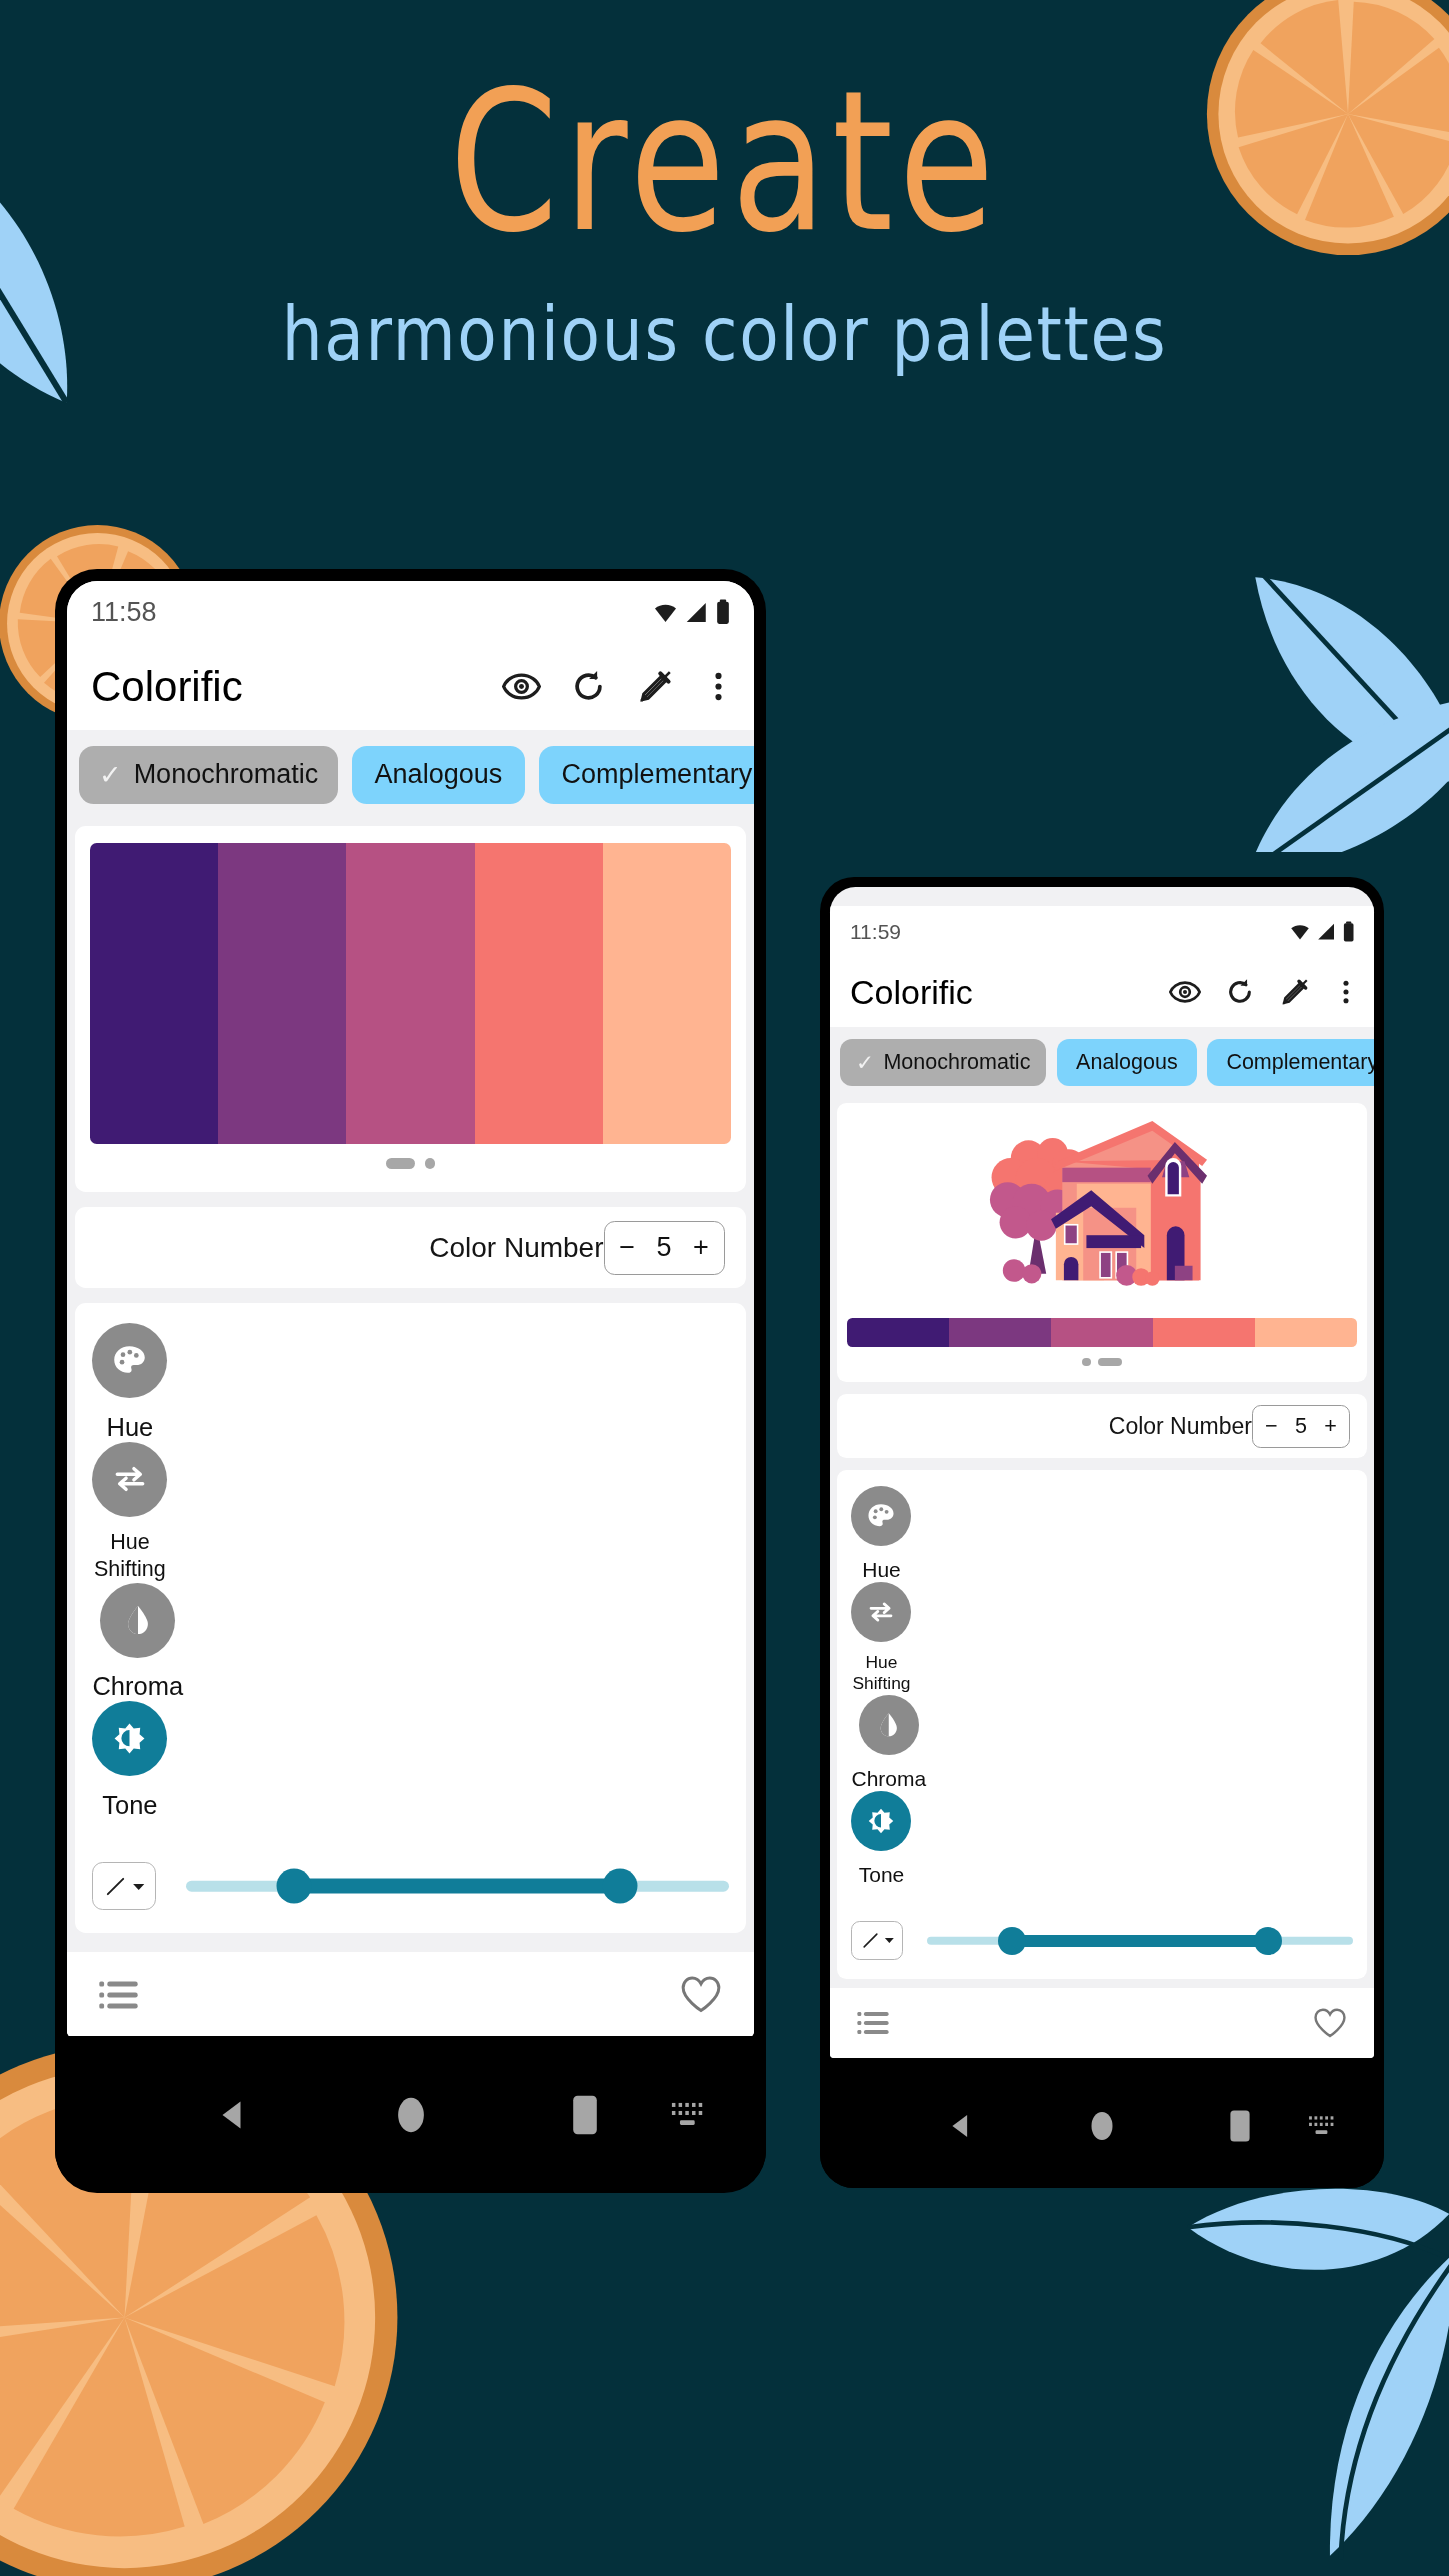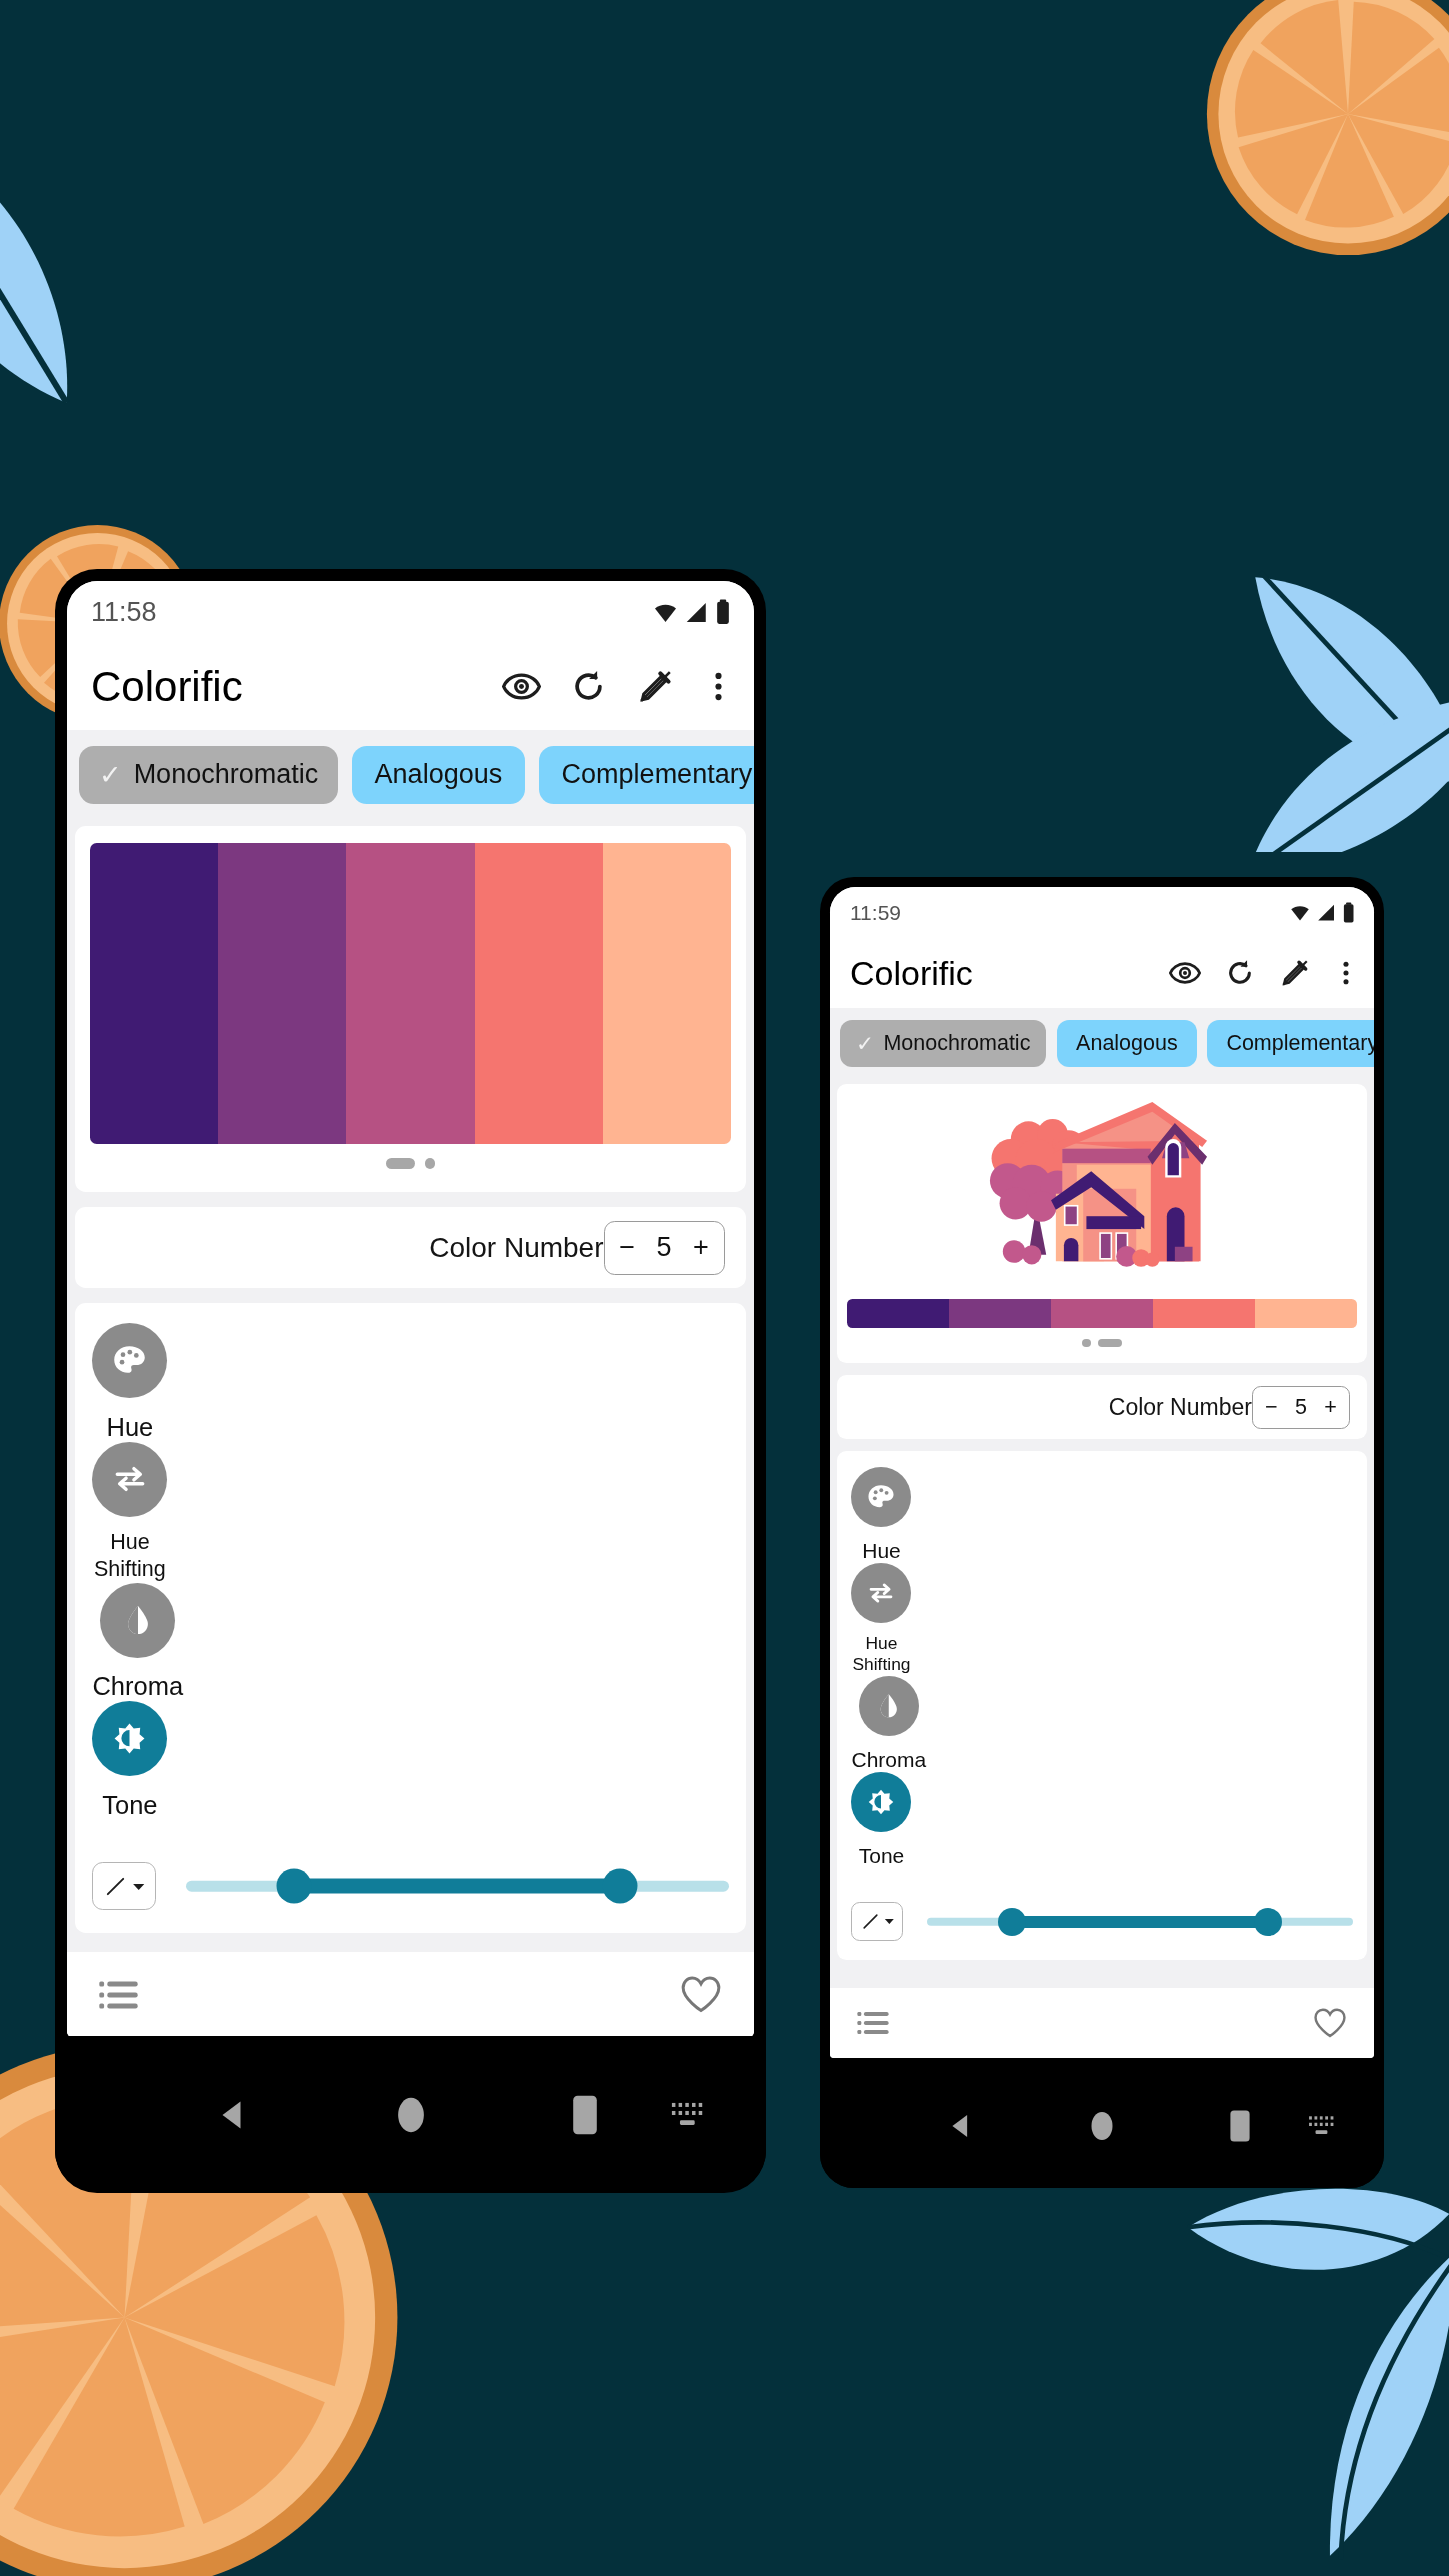--- a/index.html
+++ b/index.html
@@ -153,20 +153,24 @@
       <path d="M100 100 L104 22 A78 78 0 0 1 160 48 Z" transform="rotate(20 100 100)"></path>
       <path d="M100 100 L104 22 A78 78 0 0 1 160 48 Z" transform="rotate(71 100 100)"></path>
       <path d="M100 100 L104 22 A78 78 0 0 1 160 48 Z" transform="rotate(122 100 100)"></path>
       <path d="M100 100 L104 22 A78 78 0 0 1 160 48 Z" transform="rotate(173 100 100)"></path>
       <path d="M100 100 L104 22 A78 78 0 0 1 160 48 Z" transform="rotate(224 100 100)"></path>
       <path d="M100 100 L104 22 A78 78 0 0 1 160 48 Z" transform="rotate(275 100 100)"></path>
       <path d="M100 100 L104 22 A78 78 0 0 1 160 48 Z" transform="rotate(326 100 100)"></path>
     </g>
   </svg>
 
+  <div id="headline">
+    <span class="title">Create</span>
+    <span class="subtitle">harmonious color palettes</span>
+  </div>
 
   <div class="phone p1">
     <div class="screen">
 
       <div class="statusbar" style="height:62px; padding:0 23px 0 24px;">
         <span class="clock" style="font-size:27px;">11:58</span>
         <span class="sysicons">
           <svg width="27" height="24" viewBox="0 0 24 24">
             <path d="M12 21 L1.5 7.5 C4.5 5 8 3.8 12 3.8 C16 3.8 19.5 5 22.5 7.5 Z" fill="#1d1d1d"></path>
           </svg>
@@ -384,21 +388,21 @@
           <rect x="16" y="8" width="2.6" height="3"></rect>
         <rect x="21" y="8" width="2.6" height="3"></rect>
         <rect x="7" y="15" width="11" height="3.4" rx="1"></rect>
       </g>
     </svg>
   </div>
 
   <div class="phone p2">
     <div class="screen">
 
-      <div class="statusbar" style="height:51px; padding:0 19px 0 20px;">
+      <div class="statusbar" style="height:51px; padding:0 19px 0 20px;margin-top:19px;">
         <span class="clock" style="font-size:21px;">11:59</span>
         <span class="sysicons" style="gap:4.7px;">
           <svg width="22" height="20" viewBox="0 0 24 24">
             <path d="M12 21 L1.5 7.5 C4.5 5 8 3.8 12 3.8 C16 3.8 19.5 5 22.5 7.5 Z" fill="#1d1d1d"></path>
           </svg>
           <svg width="21" height="20" viewBox="0 0 24 24">
             <path d="M2 21 L21 2 L21 21 Z" fill="#1d1d1d"></path>
           </svg>
           <svg width="13.4" height="21" viewBox="0 0 14 24">
             <rect x="4" y="0.5" width="6" height="2.5" rx="1" fill="#1d1d1d"></rect>

